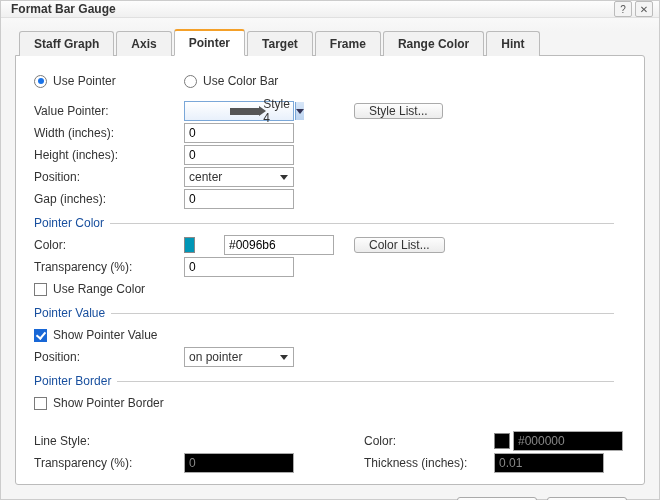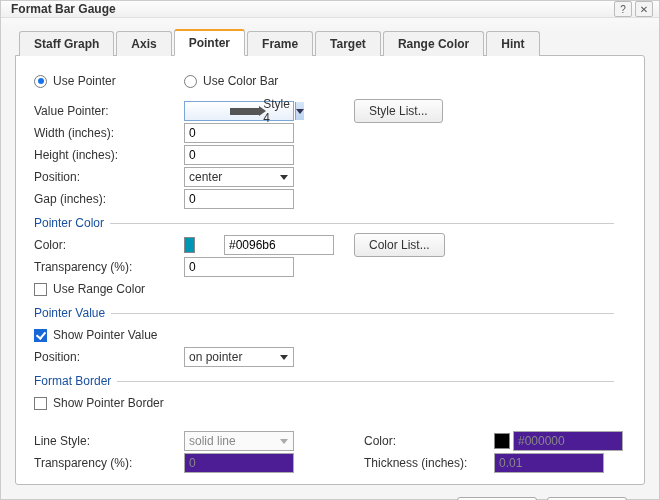--- a/index.html
+++ b/index.html
@@ -103,21 +103,21 @@
   input[type=text].field {
     width: 110px;
     height: 20px;
     border: 1px solid #aaa;
     padding: 1px 4px;
     font-size: 12px;
     font-family: inherit;
   }
   input[type=text].field:disabled {
     color: #888;
-    background: #4c1d95;
+    background: #000000;
   }
   .select {
     width: 110px;
     height: 20px;
     border: 1px solid #aaa;
     background: #fff;
     font-size: 12px;
     display: flex;
     align-items: center;
     justify-content: space-between;
@@ -155,21 +155,21 @@
   }
   .pointer-glyph:before {
     content: "";
     position: absolute;
     right: -7px; top: -2px;
     border-top: 5.5px solid transparent;
     border-bottom: 5.5px solid transparent;
     border-left: 7px solid #555;
   }
   .btn {
-    height: 24px;
+    height: 16px;
     border: 1px solid #aaa;
     border-radius: 3px;
     background: linear-gradient(#fdfdfd, #ececec);
     display: inline-flex; align-items: center; justify-content: center;
     padding: 0 14px;
     white-space: nowrap;
   }
   .section-header {
     display: flex;
     align-items: center;
@@ -231,22 +231,22 @@
     <span class="winbtn">?</span>
     <span class="winbtn">✕</span>
   </div>
 
   <div class="content">
 
     <div class="tabs">
       <div class="tab">Staff Graph</div>
       <div class="tab">Axis</div>
       <div class="tab active">Pointer</div>
+      <div class="tab">Target</div>
       <div class="tab">Frame</div>
-      <div class="tab">Target</div>
       <div class="tab">Range Color</div>
       <div class="tab">Hint</div>
     </div>
 
     <div class="panel">
 
       <div class="row" style="margin-bottom:8px;">
         <div class="label-col">
           <div class="radio checked">
             <span class="circ"></span>
@@ -348,41 +348,35 @@
         <div class="label-col">Position:</div>
         <div class="input-col">
           <div class="select">
             <span>on pointer</span>
             <span class="arrow"></span>
           </div>
         </div>
       </div>
 
       <div class="section-header">
-        <span>Format Border</span>
+        <span>Pointer Border</span>
         <span class="line"></span>
       </div>
 
       <div class="row">
         <div class="checkbox">
           <span class="box"></span>
           <span>Show Pointer Border</span>
         </div>
       </div>
 
       <div class="two-col">
         <div>
           <div class="row">
             <div class="label-col">Line Style:</div>
-            <div class="input-col">
-              <div class="select disabled">
-                <span>solid line</span>
-                <span class="arrow" style="border-top-color:#aaa;"></span>
-              </div>
-            </div>
           </div>
           <div class="row">
             <div class="label-col">Transparency (%):</div>
             <div class="input-col"><input type="text" class="field" disabled="" value="0" style=""></div>
           </div>
         </div>
         <div class="right-col">
           <div class="row color-row">
             <div class="label-col">Color:</div>
             <div class="input-col" style="display:flex; align-items:center;">

